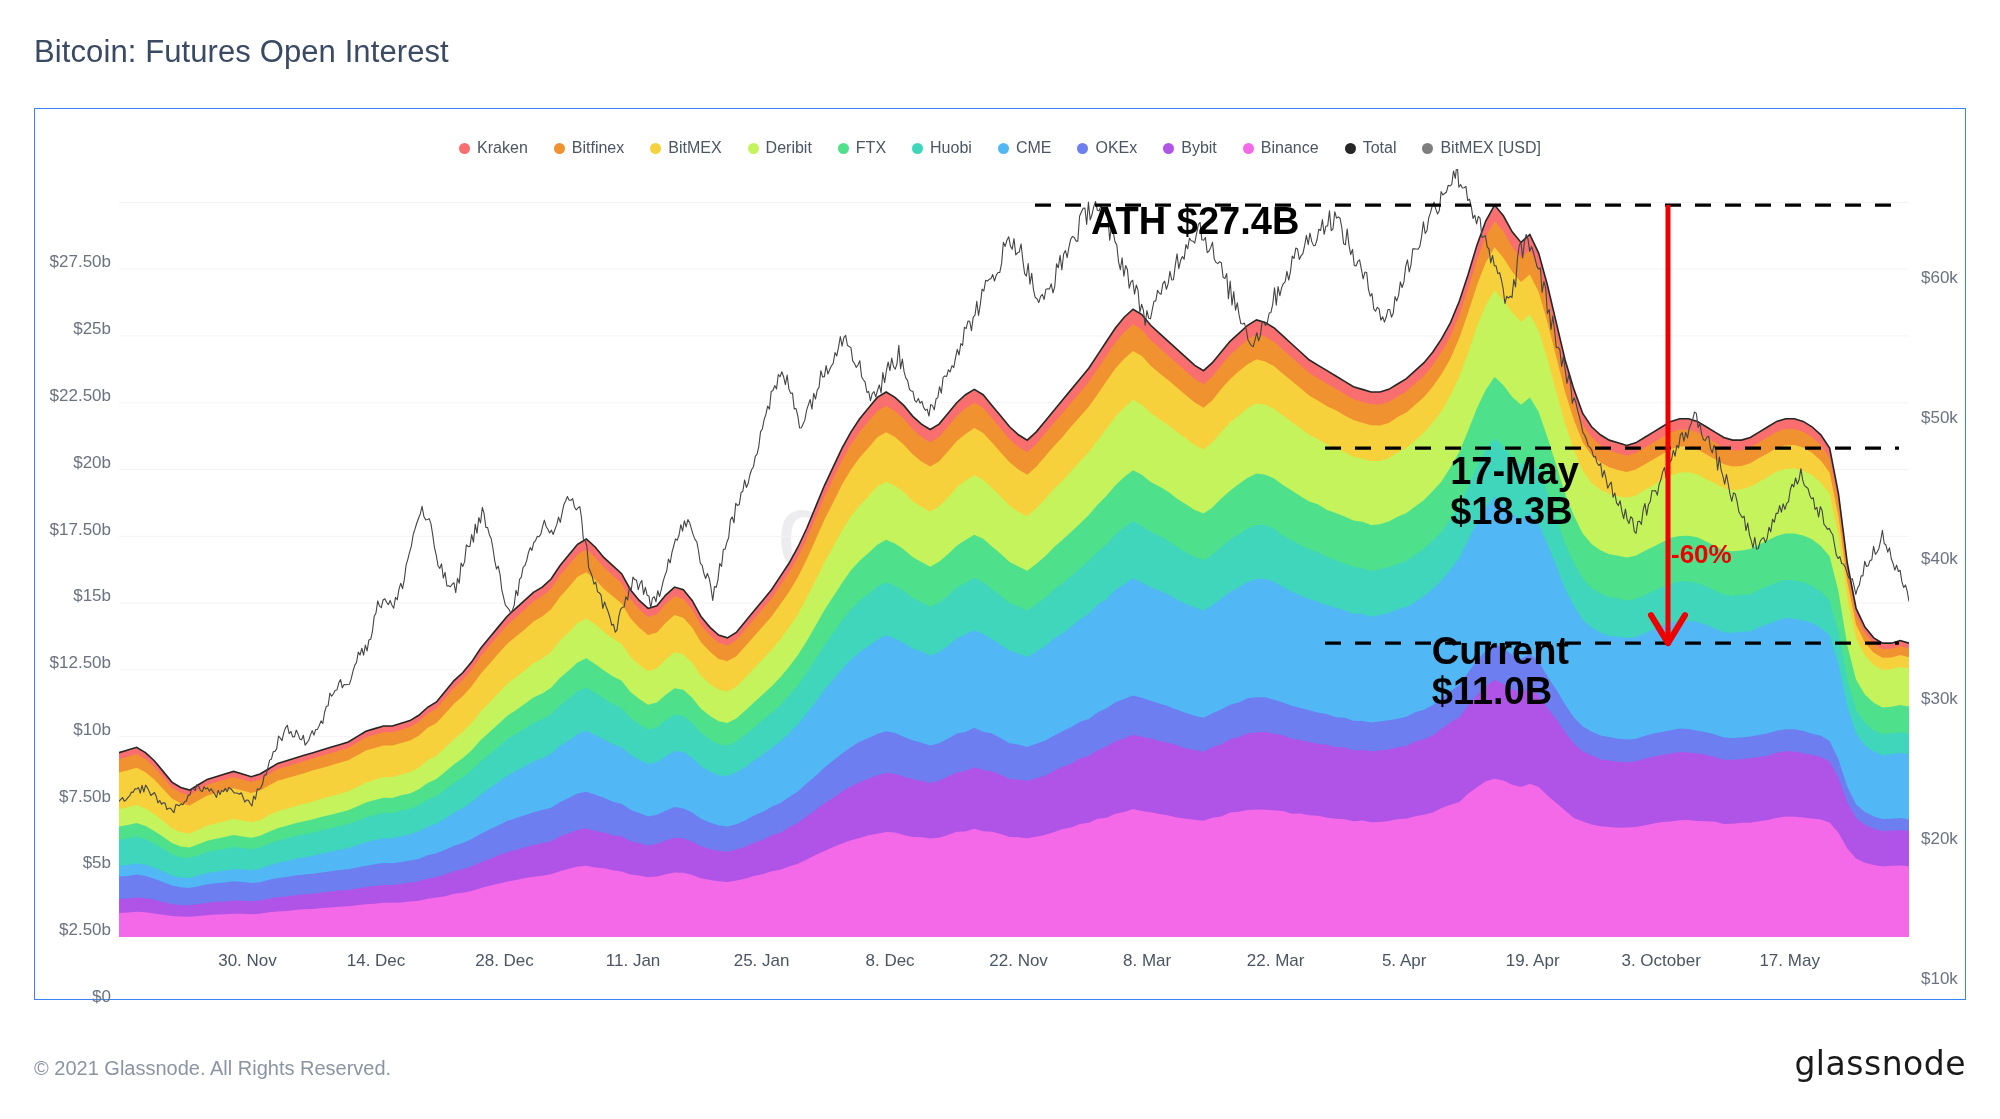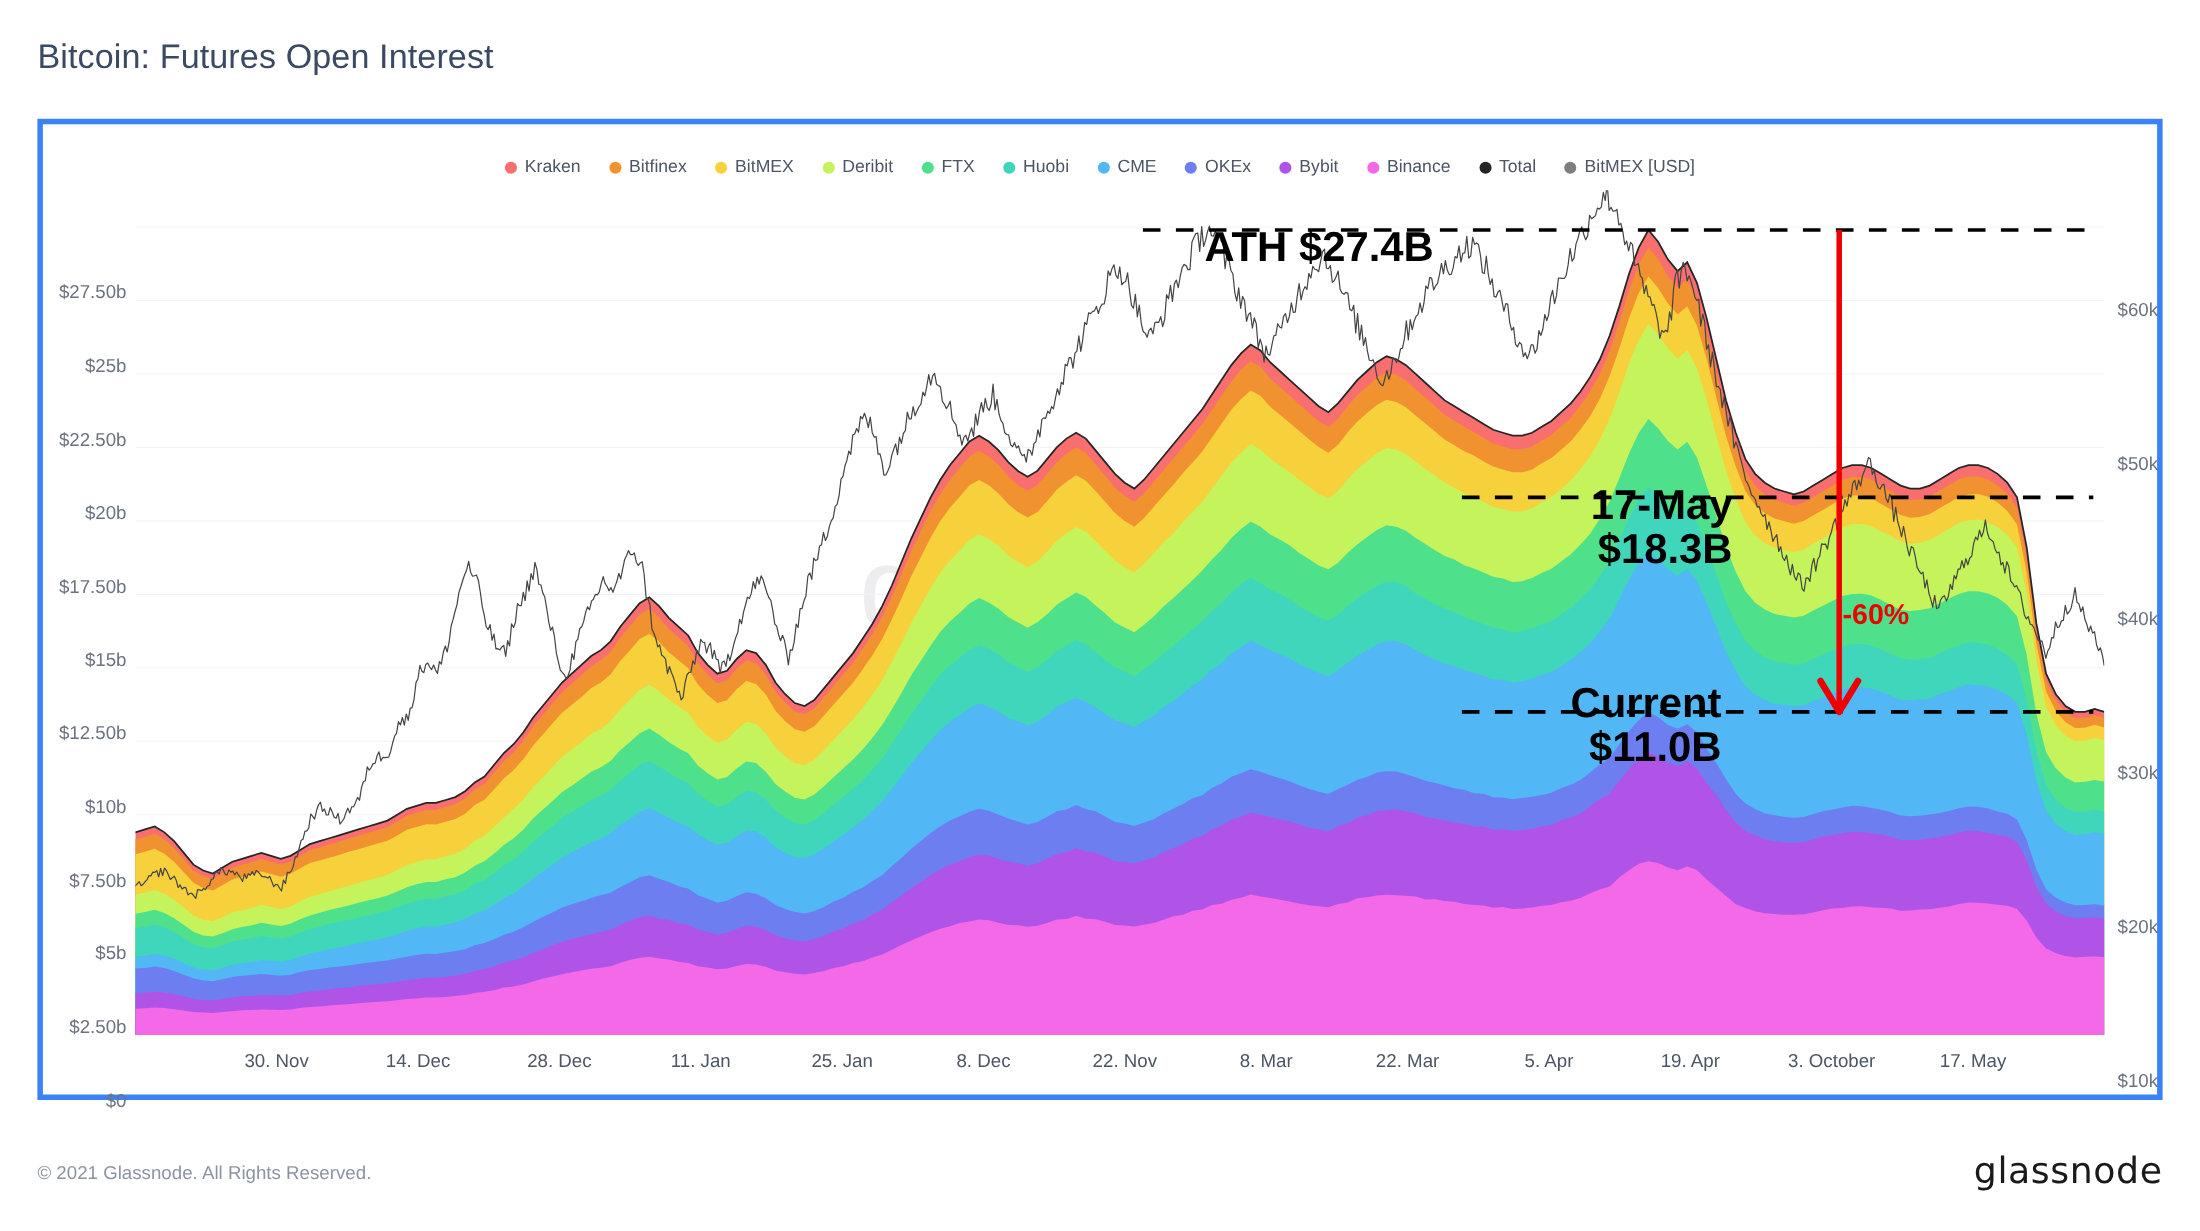--- a/index.html
+++ b/index.html
@@ -24,21 +24,21 @@
     font-weight: 400;
     color: #3a4a63;
     letter-spacing: 0.1px;
     white-space: nowrap;
   }
   
   #chart-card {
     position: absolute;
     left: 34px; top: 108px;
     width: 1932px; height: 892px;
-    border: 5px solid #3b82f6;
+    border: 1px solid #3b82f6;
     background: #ffffff;
   }
   
   #legend {
     position: absolute;
     left: 0; top: 30px;
     width: 100%;
     display: flex;
     justify-content: center;
     align-items: center;
@@ -111,32 +111,32 @@
   
   .anno {
     position: absolute;
     font-weight: bold;
     color: #000000;
     white-space: nowrap;
     line-height: 1.06;
   }
   .anno.big { font-size: 38px; }
   .anno.pct { font-size: 26px; color: #ee0000; }
-  .anno-right { text-align: right; }
+  .anno-right { text-align: left; margin-top: 15px; }
   
   #footer-divider {
     position: absolute;
     left: 34px; top: 1020px;
     width: 1932px; height: 0;
     border-top: 0px solid #eceef1;
   }
   #copyright {
     position: absolute;
     left: 34px; top: 1057px;
-    font-size: 17px;
+    font-size: 20px;
     color: #8b94a3;
     white-space: nowrap;
   }
   #brand {
     position: absolute;
     right: 34px; top: 1044px;
     font-size: 33px;
     color: #1a1a1a;
     letter-spacing: 0.5px;
     white-space: nowrap;

